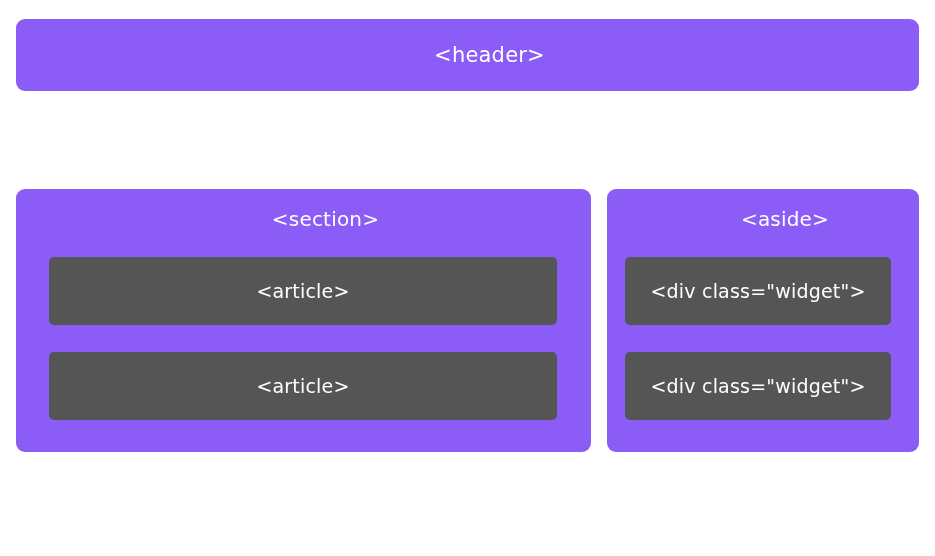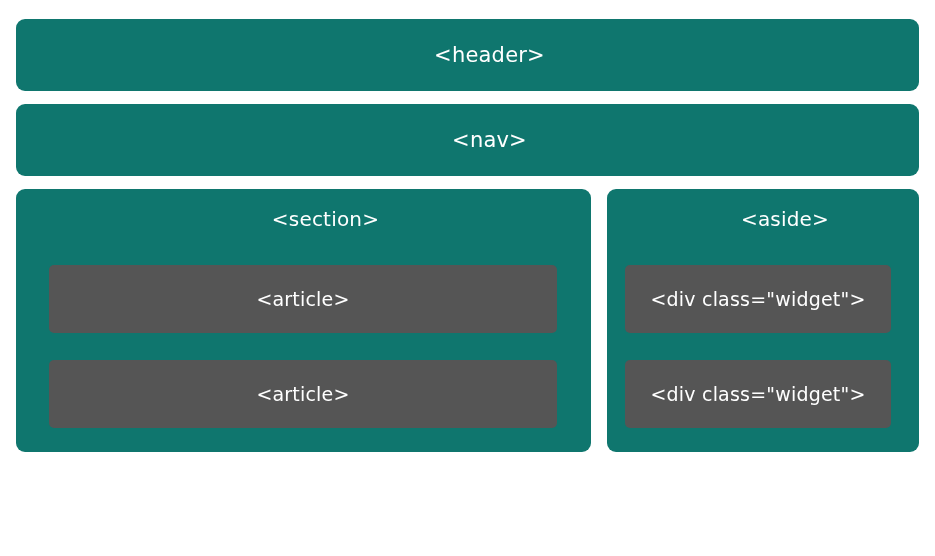--- a/index.html
+++ b/index.html
@@ -30,30 +30,29 @@
     align-items: center;
     justify-content: center;
     color: #ffffff;
     letter-spacing: 0.2px;
     white-space: nowrap;
     user-select: none;
   }
 
   
   .outer {
-    background: #0f766e;
+    background: #8b5cf6;
     border-radius: 9px;
     padding-left: 44px;
   }
 
   
   .inner {
     background: #555555;
     border-radius: 5px;
-    margin-top: 8px;
   }
 
   
   #header-box {
     left: 16px;  top: 19px;   width: 903px; height: 72px;
     font-size: 21px;
   }
   #nav-box {
     left: 16px;  top: 104px;  width: 903px; height: 72px;
     font-size: 21px;
@@ -110,23 +109,20 @@
 </style>
 </head>
 <body>
 
 <div id="diagram">
 
   <div class="box outer" id="header-box">
     <span>&lt;header&gt;</span>
   </div>
 
-  <div class="box outer" id="nav-box">
-    <span>&lt;nav&gt;</span>
-  </div>
 
   <div class="box outer" id="section-box">
     <span>&lt;section&gt;</span>
   </div>
 
   <div class="box outer" id="aside-box">
     <span>&lt;aside&gt;</span>
   </div>
 
   <div class="box inner" id="article-1">

